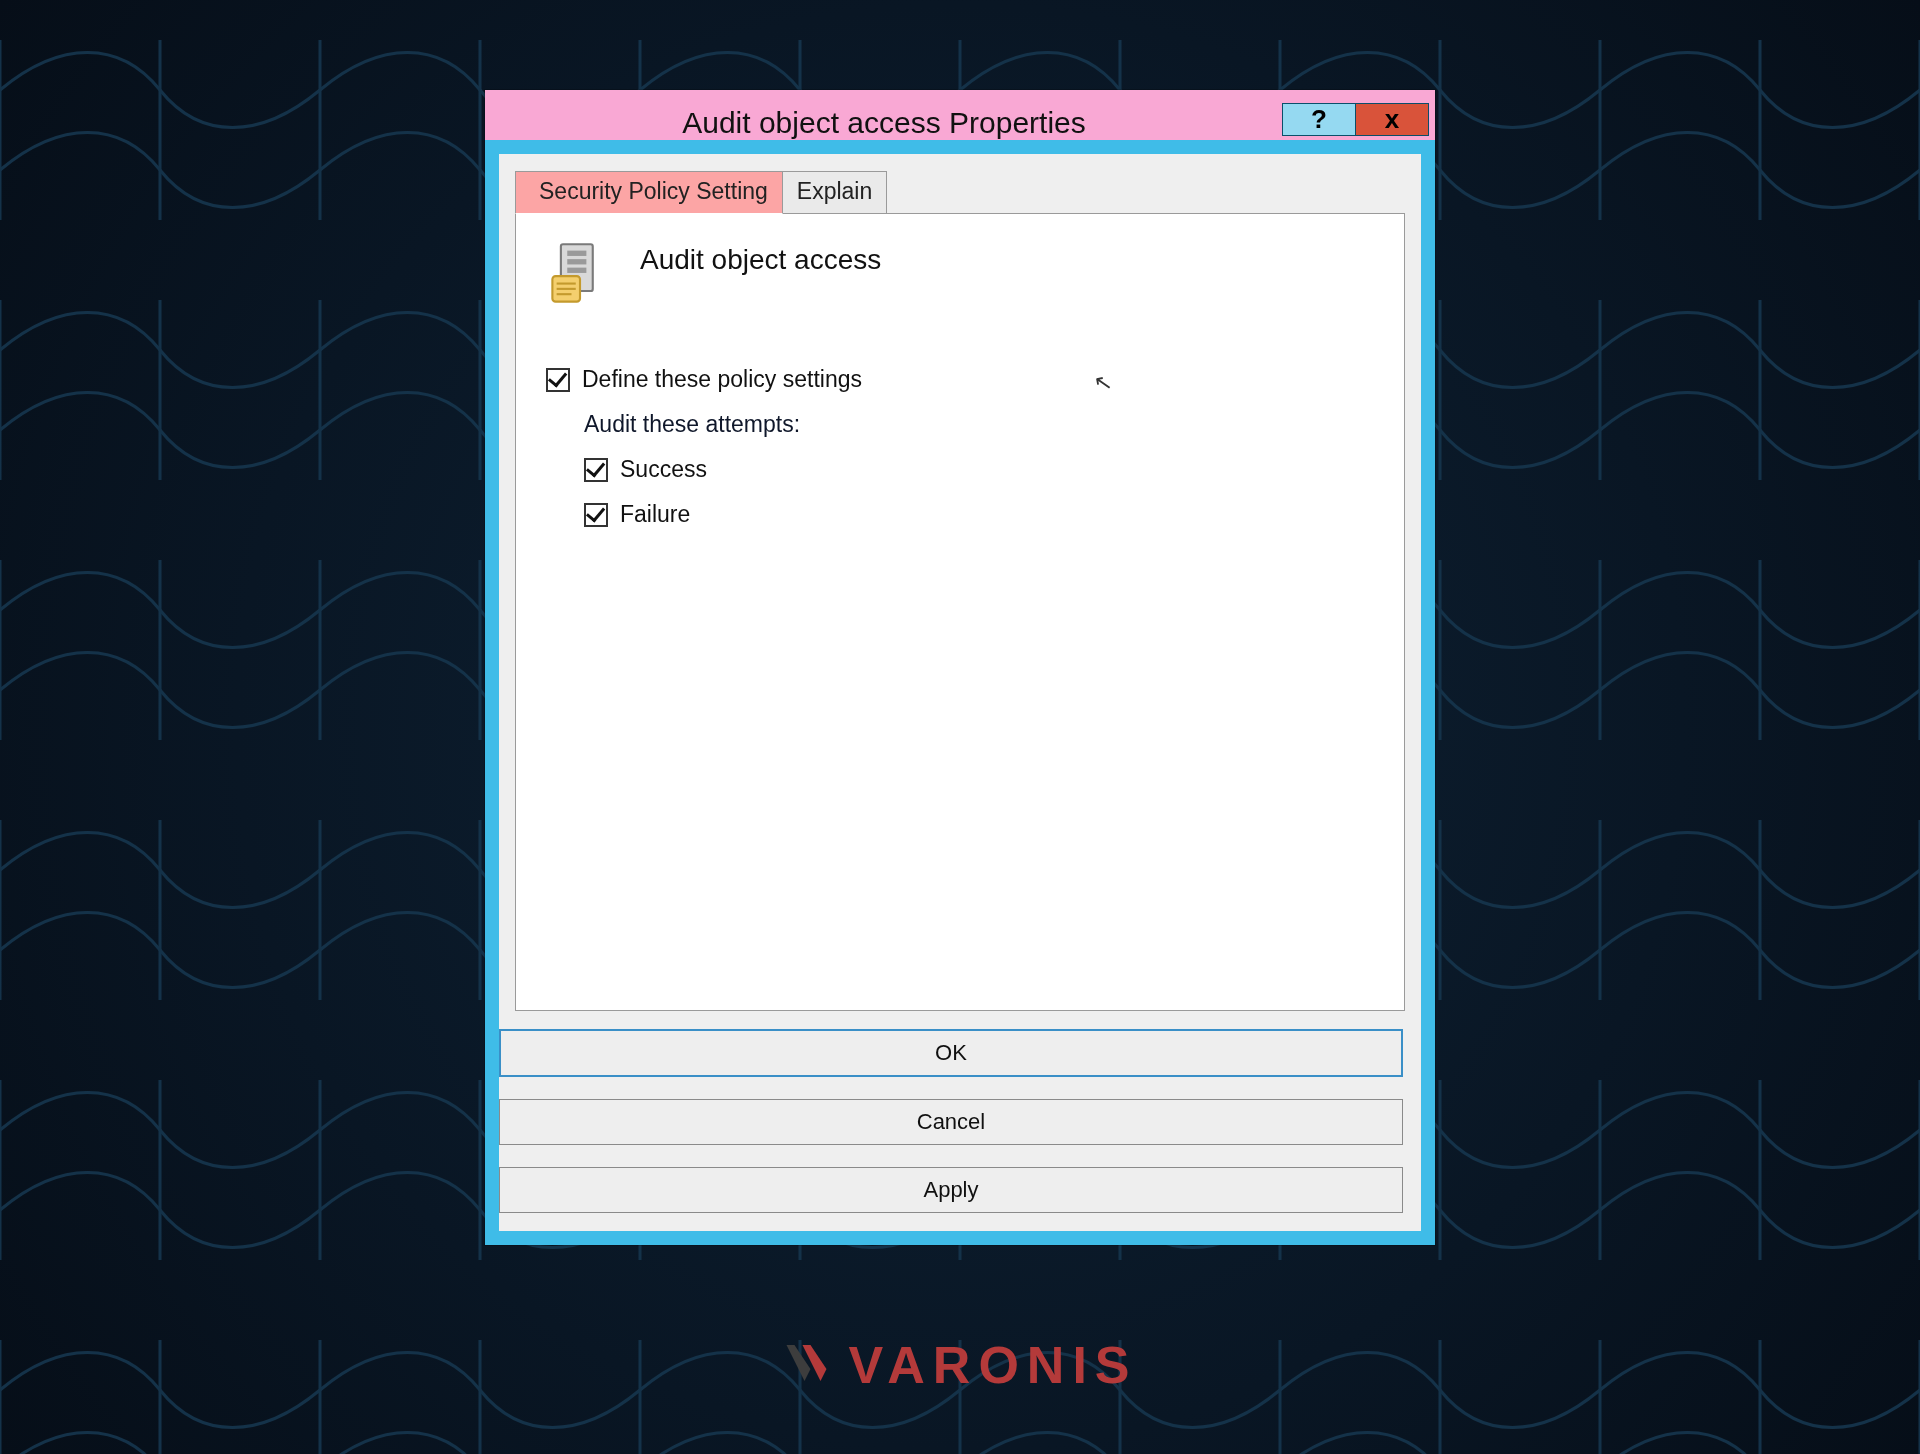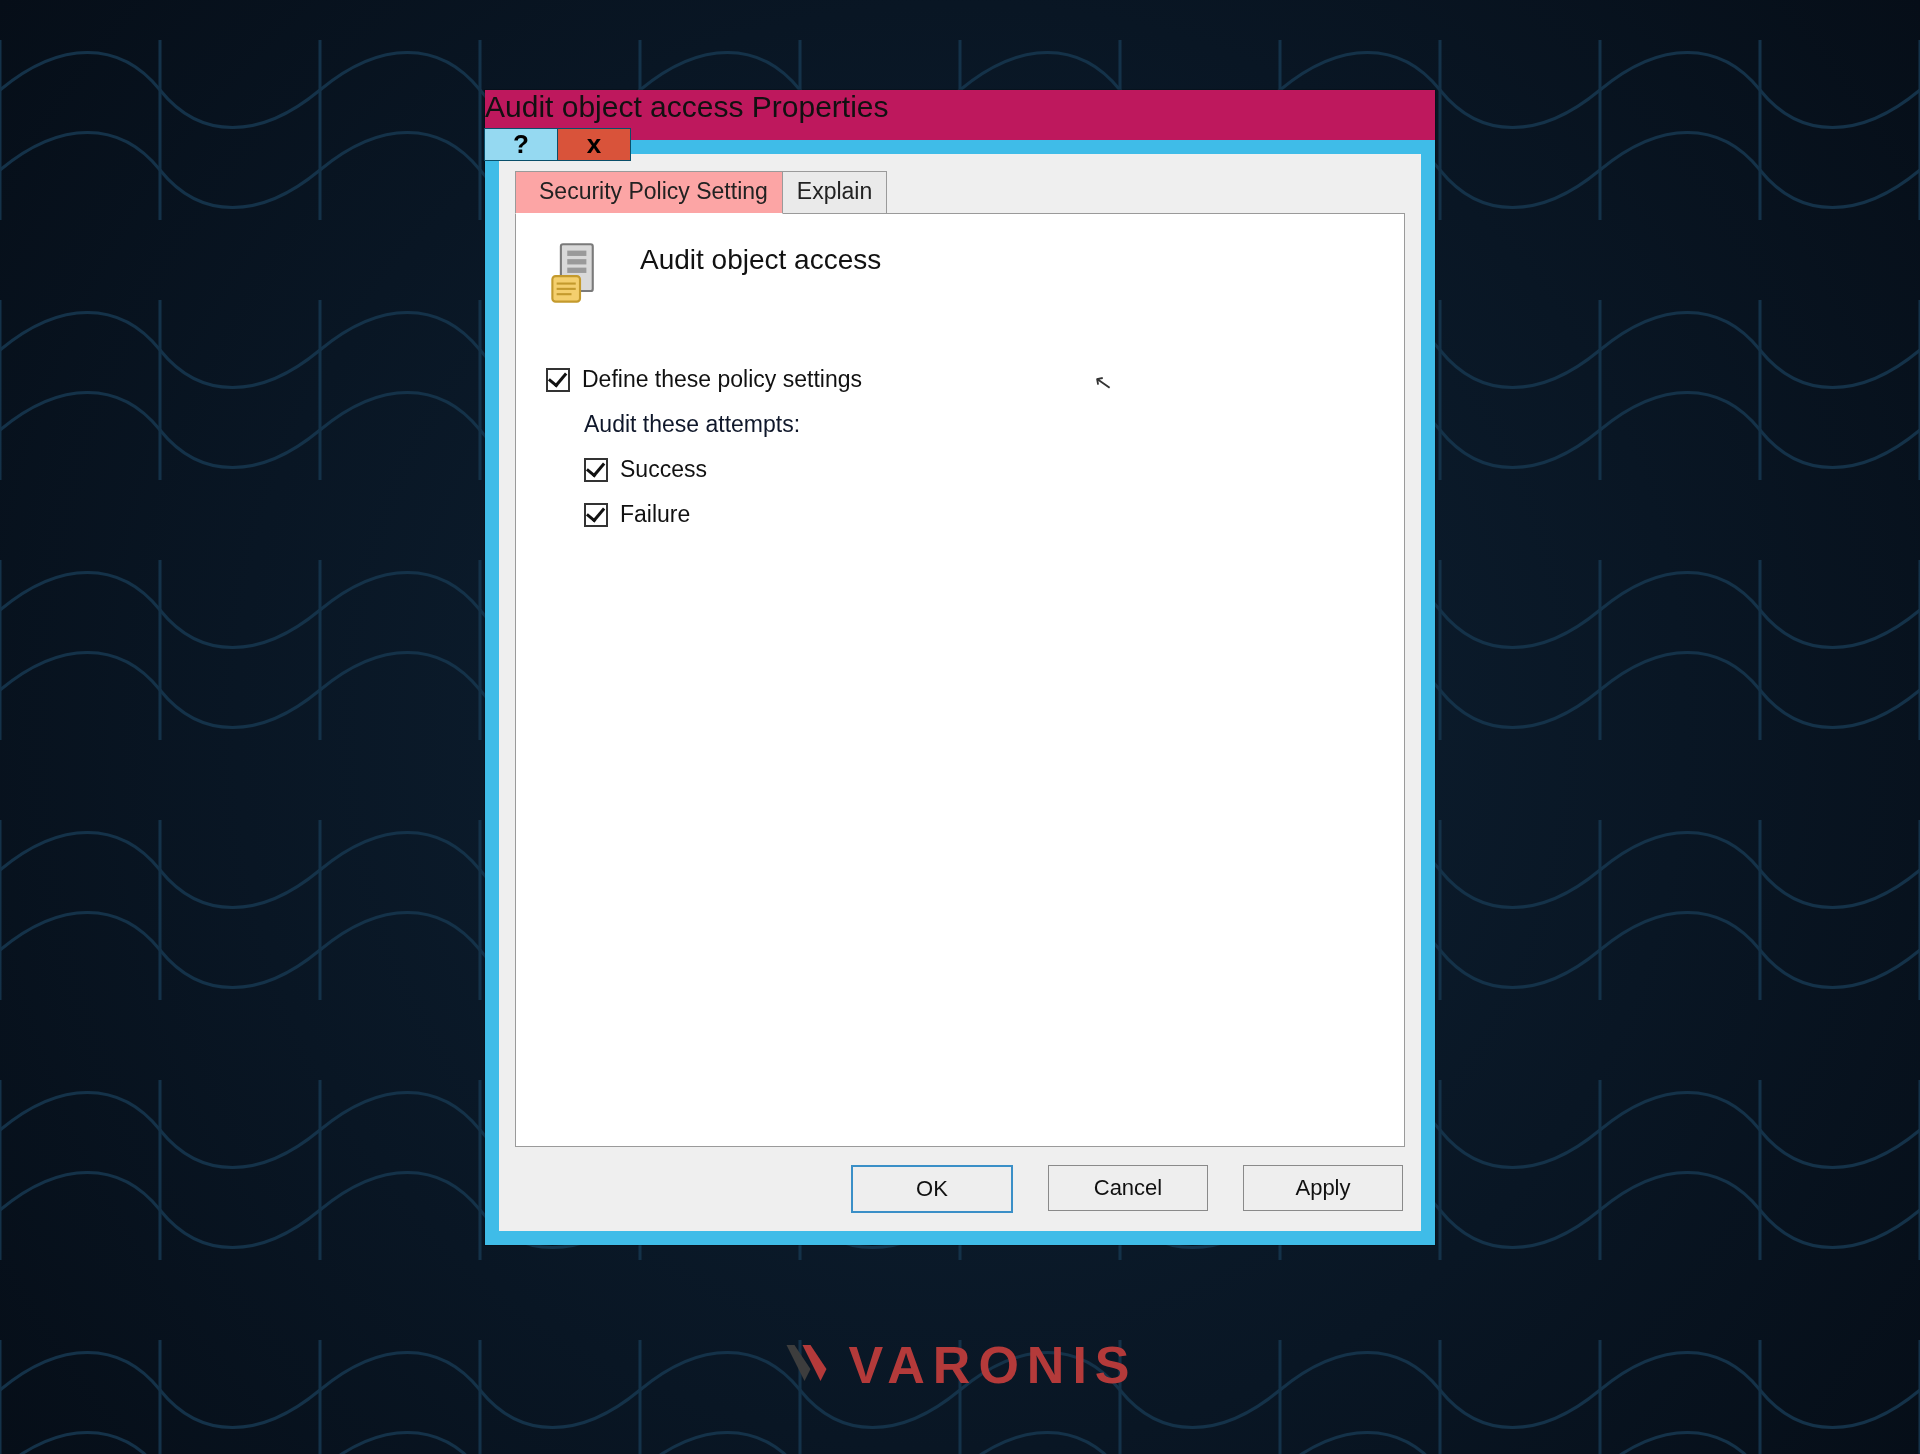--- a/index.html
+++ b/index.html
@@ -28,24 +28,23 @@
   .dialog {
     position: absolute;
     left: 485px;
     top: 90px;
     width: 950px;
     height: 1155px;
     box-shadow: 0 0 0 1px rgba(0,0,0,.2);
   }
   .titlebar {
     height: 50px;
-    background: #be185d;
-    display: flex;
-    align-items: flex-start;
-    flex-direction: column;
+    background: #f9a8d4;
+    display: flex;
+    align-items: flex-end;
   }
   .titlebar .title {
     flex: 1;
     display: flex;
     align-items: center;
     justify-content: center;
     color: #111;
     font-size: 30px;
     font-weight: 400;
   }
@@ -184,22 +183,23 @@
     font-size: 22px;
     color: #333;
     transform: rotate(-10deg);
     pointer-events: none;
   }
 
   
   .button-row {
     display: flex;
     justify-content: flex-end;
-    gap: 35px;
+    gap: 22px;
     padding: 18px 18px 18px 0;
+    flex-direction: column;
   }
   .dlg-btn {
     min-width: 158px;
     height: 44px;
     background: #eee;
     border: 1px solid #8a8a8a;
     font-size: 22px;
     color: #111;
     display: flex;
     align-items: center;

